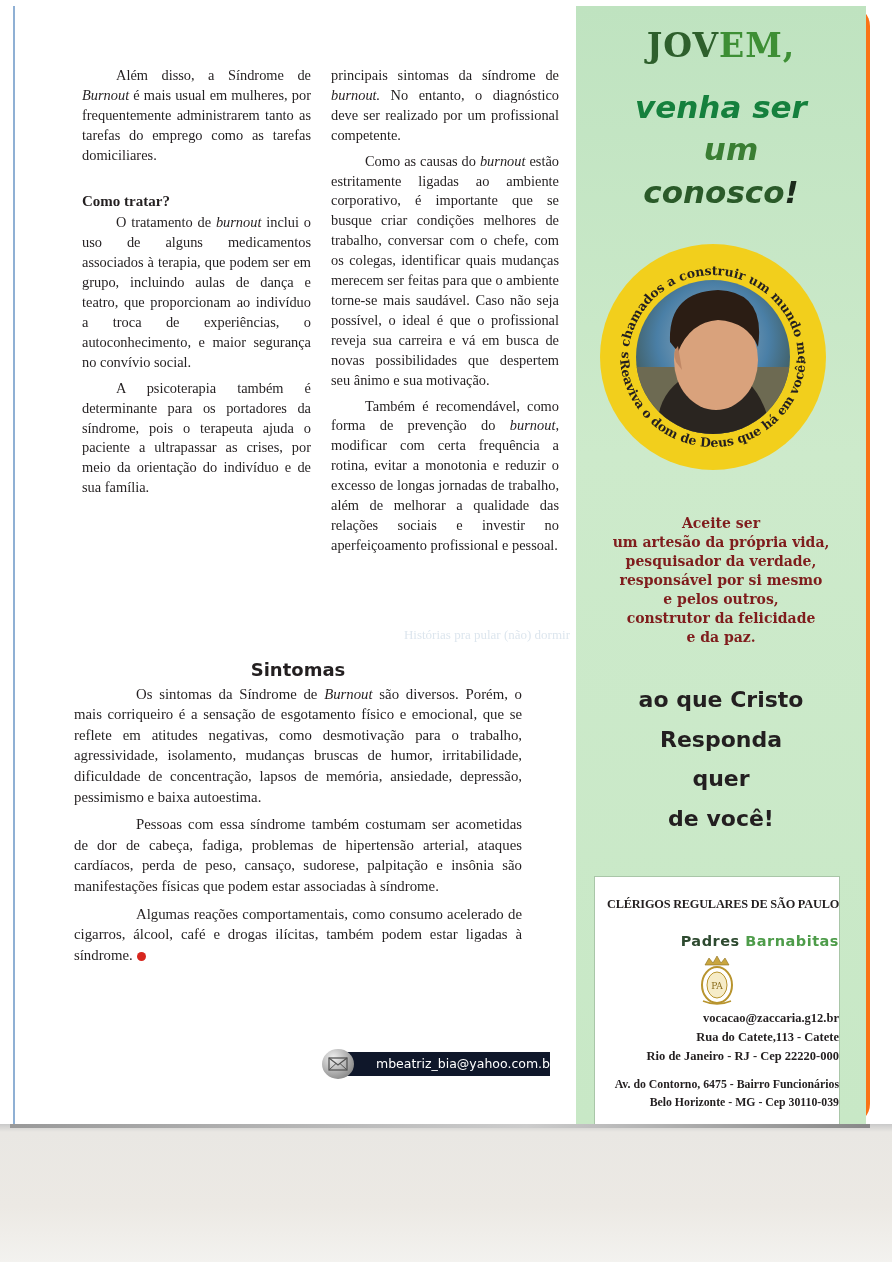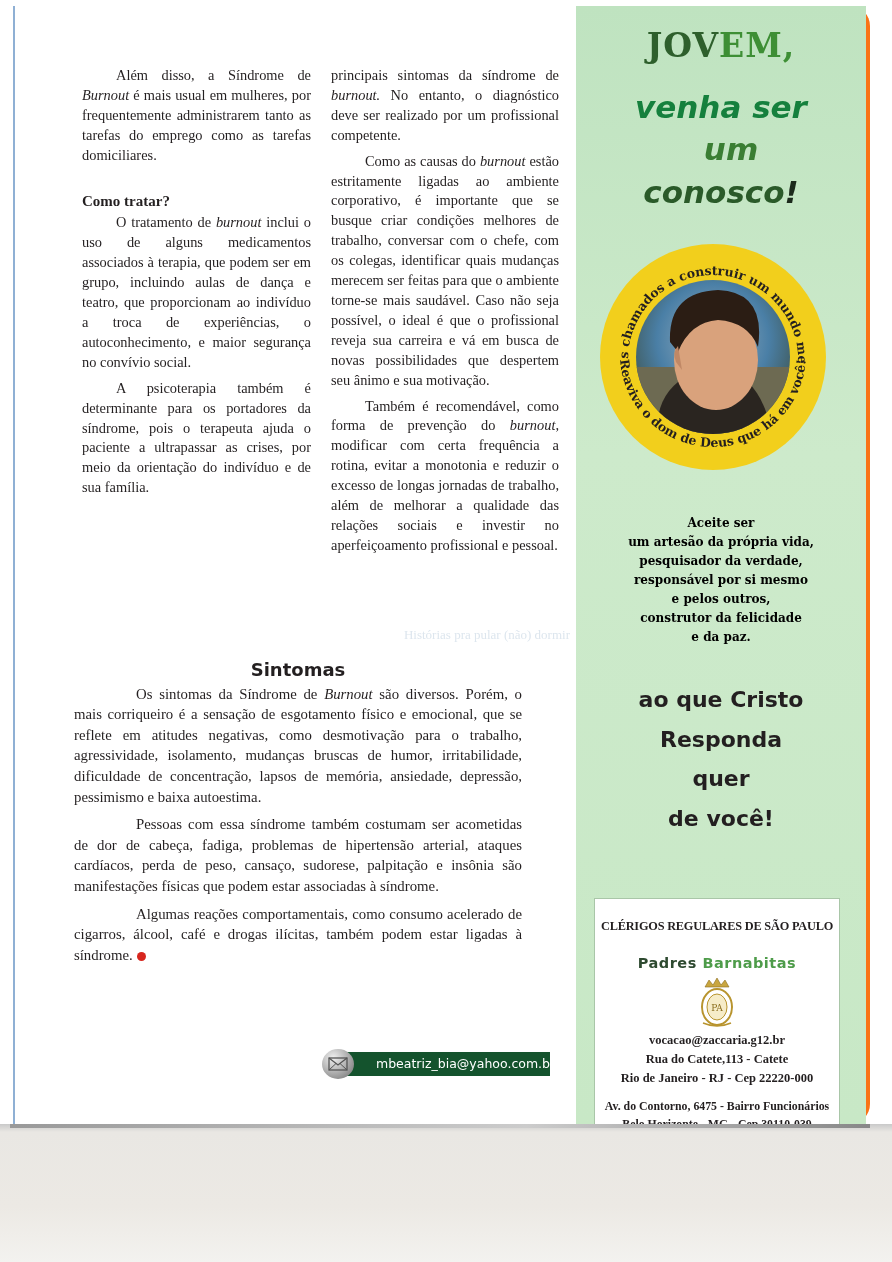--- a/index.html
+++ b/index.html
@@ -24,41 +24,41 @@
     
     .ghost { position: absolute; color: #dde6ee; font-family: "Liberation Serif", serif; font-size: 13px; line-height: 19px; }
     .ghost-a { left: 300px; top: 625px; width: 270px; text-align: right; }
 
     .sintomas { position: absolute; left: 74px; top: 660px; width: 448px; font-family: "Liberation Serif", serif; font-size: 14.8px; line-height: 20.6px; text-align: justify; }
     .sintomas h2 { font-family: "DejaVu Sans", sans-serif; font-weight: bold; font-size: 18px; text-align: center; margin-bottom: 3px; color: #231f20; }
     .sintomas p { text-indent: 62px; margin-bottom: 7px; }
     .red-dot { display: inline-block; width: 9px; height: 9px; background: #d7261e; border-radius: 50%; margin-left: 4px; vertical-align: -1px; }
 
     .email-badge { position: absolute; left: 322px; top: 1049px; width: 228px; height: 30px; }
-    .email-bar { position: absolute; left: 20px; top: 3px; width: 208px; height: 24px; background: #14532d; color: #fff; font-family: "DejaVu Sans", sans-serif; font-size: 12.5px; line-height: 24px; padding-left: 34px; }
+    .email-bar { position: absolute; left: 20px; top: 3px; width: 208px; height: 24px; background: #0f172a; color: #fff; font-family: "DejaVu Sans", sans-serif; font-size: 12.5px; line-height: 24px; padding-left: 34px; }
     .email-circle { position: absolute; left: 0; top: 0; width: 32px; height: 30px; border-radius: 50%; background: radial-gradient(circle at 35% 30%, #f0f0f0 0%, #a8a8a8 55%, #6b6b6b 100%); display: flex; align-items: center; justify-content: center; }
 
     
     .ad { position: absolute; left: 576px; top: 6px; width: 294px; height: 1118px; background: #c6e7c6; border-right: 4px solid #f97316; border-radius: 20px; }
     .ad .tint { position: absolute; left: 0; top: 0; width: 100%; height: 100%; background: linear-gradient(to bottom, #bfe3c0 0%, #cdeacb 40%, #c8e8c6 100%); }
     .ad-title { position: absolute; left: 0; width: 290px; text-align: center; }
     .jovem { top: 20px; font-family: "DejaVu Serif", serif; font-weight: bold; font-size: 33px; letter-spacing: 1px; }
     .jovem .j1 { color: #2e5f2c; }
     .jovem .j2 { color: #3e8f35; }
     .venha { top: 80px; font-family: "DejaVu Sans", sans-serif; font-style: italic; font-weight: bold; font-size: 31px; line-height: 42px; color: #15803d; }
     .um { top: 122px; font-family: "DejaVu Sans", sans-serif; font-style: italic; font-weight: bold; font-size: 31px; line-height: 42px; color: #3a7e33; padding-left: 20px; }
     .conosco { top: 165px; font-family: "DejaVu Sans", sans-serif; font-style: italic; font-weight: bold; font-size: 31px; line-height: 42px; color: #2a5a29; }
     .conosco .bang { color: #1c2a1c; }
 
     .medallion { position: absolute; left: 22px; top: 236px; width: 230px; height: 230px; }
 
-    .aceite { position: absolute; left: 10px; top: 508px; width: 270px; text-align: center; font-family: "DejaVu Serif", serif; font-weight: bold; font-size: 12px; line-height: 19px; color: #000000; }
+    .aceite { position: absolute; left: 10px; top: 508px; width: 270px; text-align: center; font-family: "DejaVu Serif", serif; font-weight: bold; font-size: 14px; line-height: 19px; color: #7f1d1d; }
     .responda { position: absolute; left: 0; top: 674px; width: 290px; text-align: center; font-family: "DejaVu Sans", sans-serif; font-weight: bold; font-size: 22px; line-height: 39.5px; color: #231f20; }
 
-    .contact { position: absolute; left: 18px; top: 892px; width: 246px; height: 294px; background: #ffffff; border: 1px solid #a9c6a8; text-align: center; font-family: "Liberation Serif", serif; color: #231f20; }
+    .contact { position: absolute; left: 18px; top: 870px; width: 246px; height: 294px; background: #ffffff; border: 1px solid #a9c6a8; text-align: right; font-family: "Liberation Serif", serif; color: #231f20; }
     .contact .org { margin-top: 20px; font-size: 12.3px; font-weight: bold; letter-spacing: -0.2px; }
     .contact .padres { margin-top: 21px; font-family: "DejaVu Sans", sans-serif; font-weight: bold; font-size: 14.5px; letter-spacing: 0.5px; }
     .contact .padres .p1 { color: #2e4a30; }
     .contact .padres .p2 { color: #4e9c4a; }
     .crest { display: block; margin: 6px auto 2px auto; }
     .contact .line { font-size: 12.5px; font-weight: bold; line-height: 19px; }
     .contact .line.small { font-size: 11.8px; line-height: 18px; }
     .contact .gap { height: 9px; }
   </style>
 </head>

